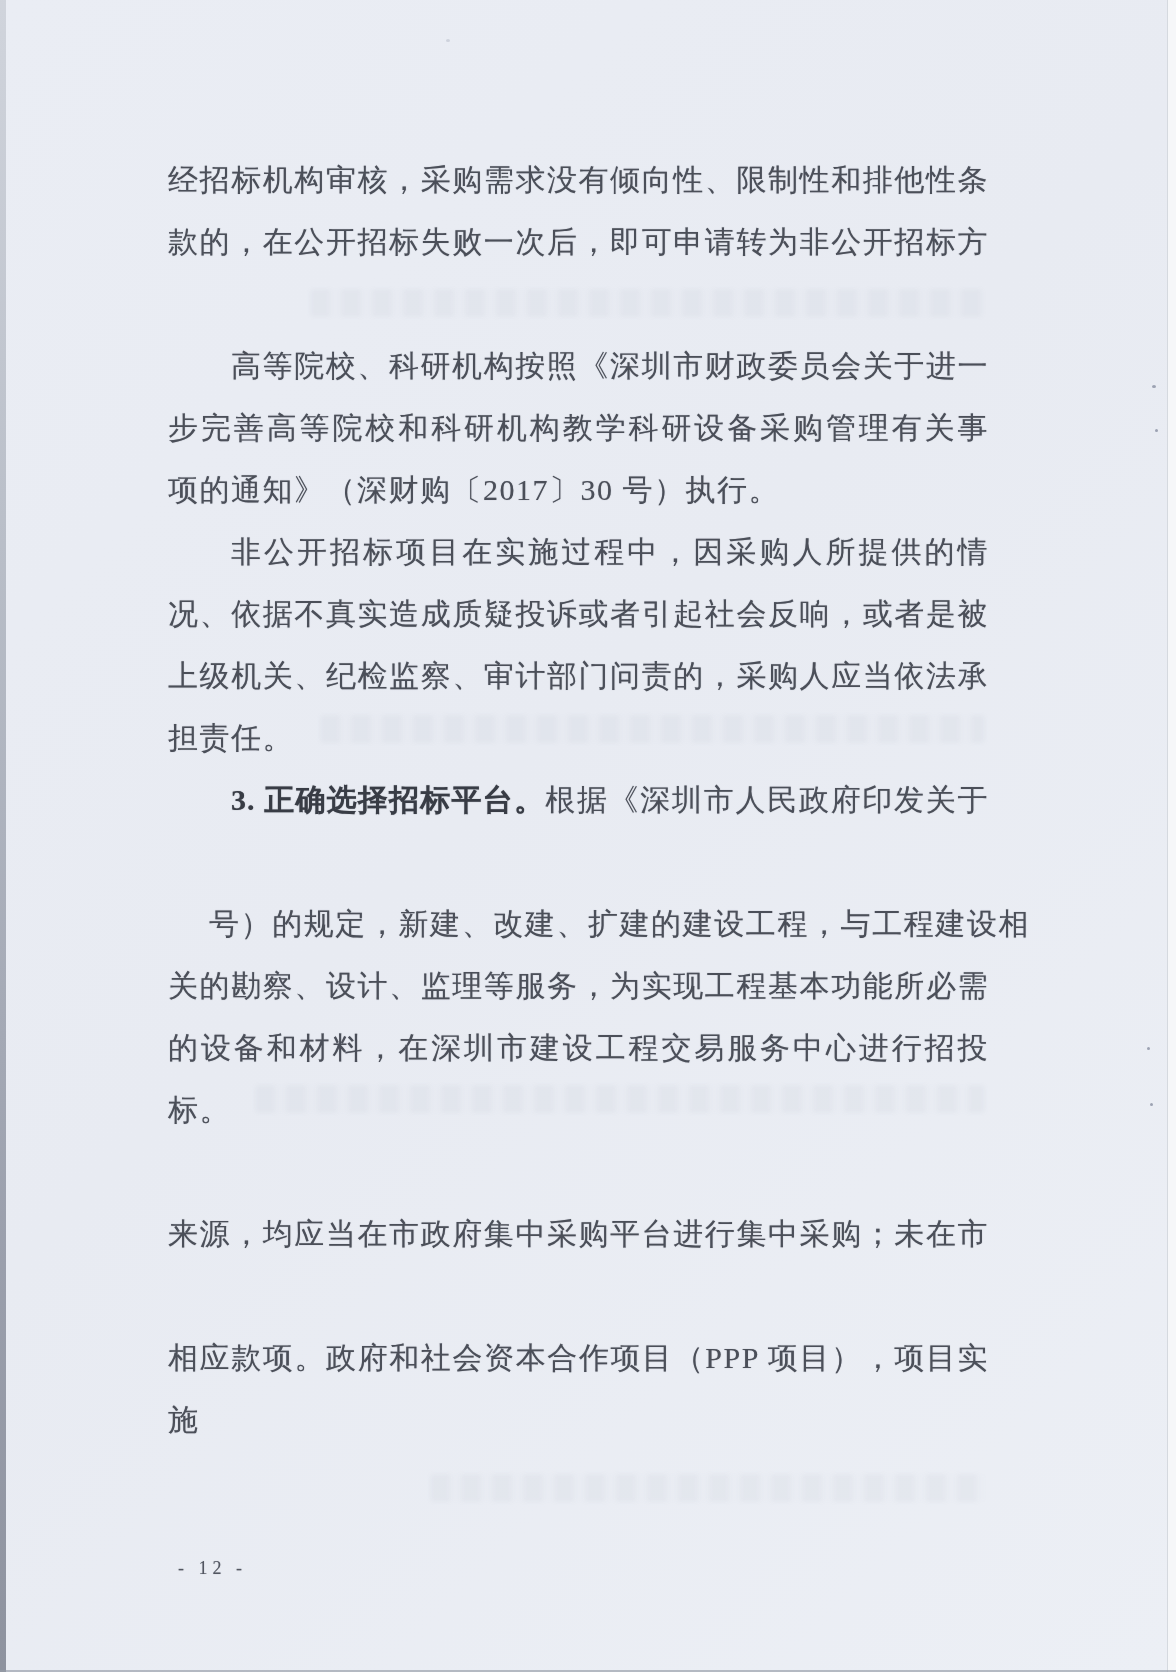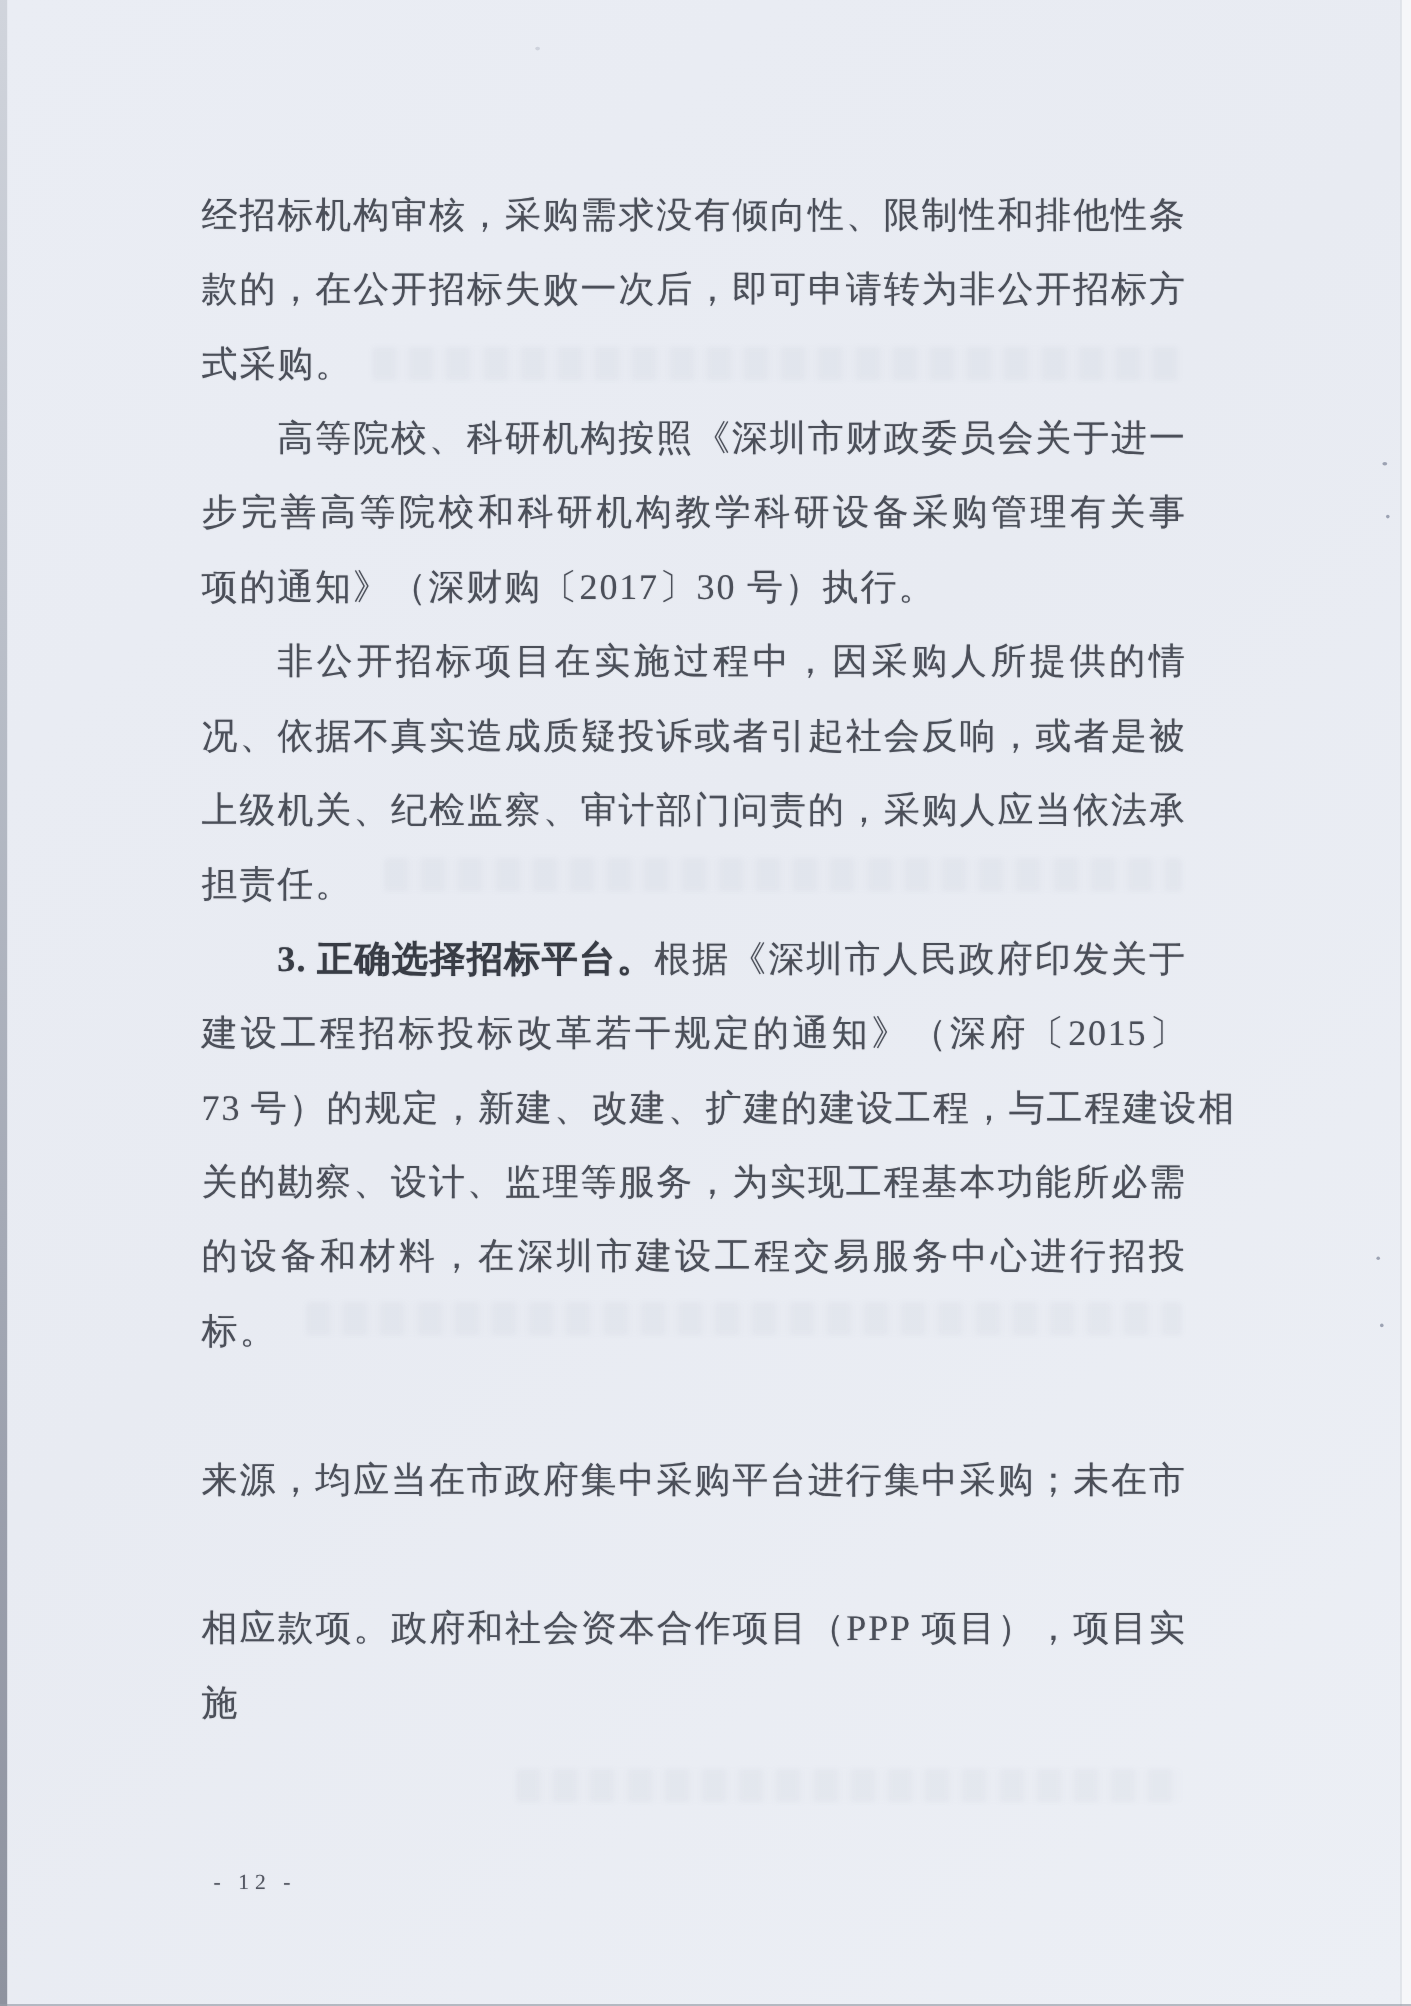--- a/index.html
+++ b/index.html
@@ -97,30 +97,28 @@
 
   <div class="speck s1"></div>
   <div class="speck s2"></div>
   <div class="speck s3"></div>
   <div class="speck s4"></div>
   <div class="speck s5"></div>
 
   <div class="text-area">
       <div class="line justify" style="top: 149px;"><span>经招标机构审核，采购需求没有倾向性、限制性和排他性条</span></div>
       <div class="line justify" style="top: 211px;"><span>款的，在公开招标失败一次后，即可申请转为非公开招标方</span></div>
-      <div class="line plain" style="top: 273px;"><span>式采购。</span></div>
       <div class="line indent justify" style="top: 335px;"><span>高等院校、科研机构按照《深圳市财政委员会关于进一</span></div>
       <div class="line justify" style="top: 397px;"><span>步完善高等院校和科研机构教学科研设备采购管理有关事</span></div>
       <div class="line plain" style="top: 459px;"><span>项的通知》（深财购〔2017〕30 号）执行。</span></div>
       <div class="line justify" style="top: 583px;"><span>况、依据不真实造成质疑投诉或者引起社会反响，或者是被</span></div>
       <div class="line indent justify" style="top: 521px;"><span>非公开招标项目在实施过程中，因采购人所提供的情</span></div>
       <div class="line justify" style="top: 645px;"><span>上级机关、纪检监察、审计部门问责的，采购人应当依法承</span></div>
       <div class="line plain" style="top: 707px;"><span>担责任。</span></div>
       <div class="line indent justify" style="top: 769px;"><b>3. 正确选择招标平台。</b><span>根据《深圳市人民政府印发关于</span></div>
-      <div class="line justify" style="top: 831px;"><span>建设工程招标投标改革若干规定的通知》（深府〔2015〕73</span></div>
       <div class="line justify" style="top: 893px; margin-left: 41px;"><span>号）的规定，新建、改建、扩建的建设工程，与工程建设相</span></div>
       <div class="line justify" style="top: 955px;"><span>关的勘察、设计、监理等服务，为实现工程基本功能所必需</span></div>
       <div class="line justify" style="top: 1017px;"><span>的设备和材料，在深圳市建设工程交易服务中心进行招投</span></div>
       <div class="line plain" style="top: 1079px;"><span>标。</span></div>
       <div class="line justify" style="top: 1203px;"><span>来源，均应当在市政府集中采购平台进行集中采购；未在市</span></div>
       <div class="line justify" style="top: 1327px;"><span>相应款项。政府和社会资本合作项目（PPP 项目），项目实施</span></div>
     </div>
 
   <div class="page-number">- 12 -</div>
 </div>

